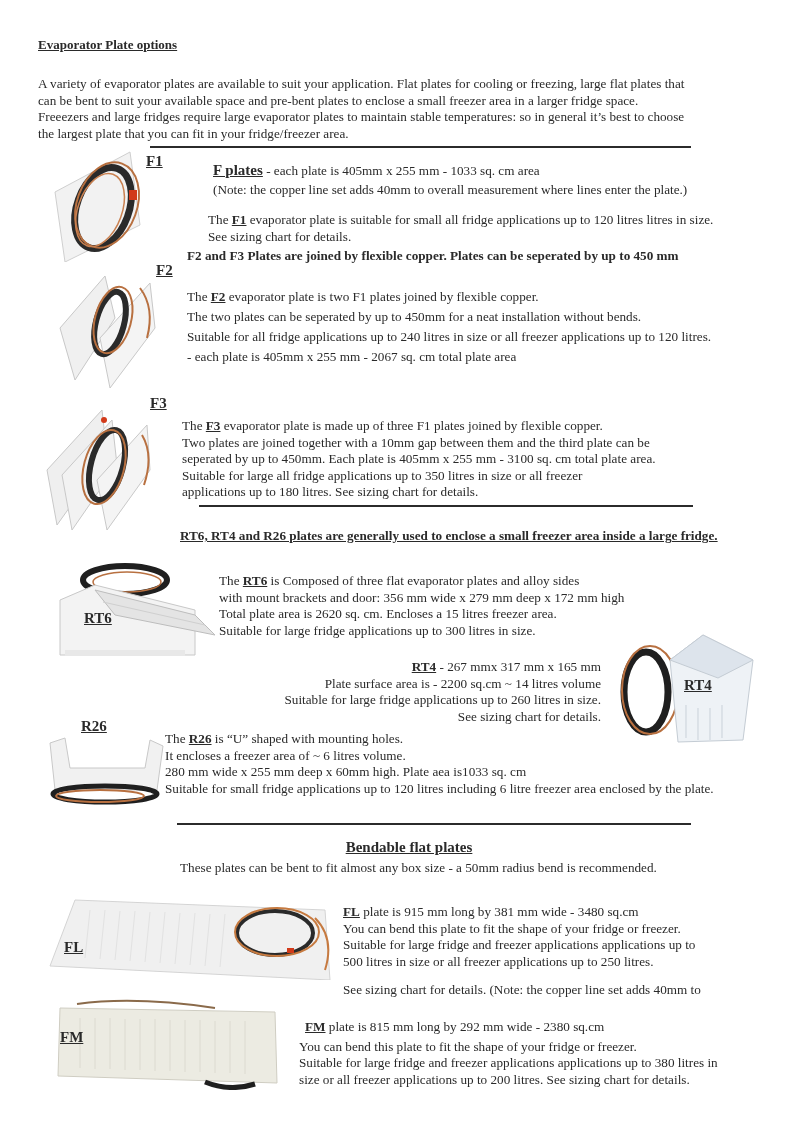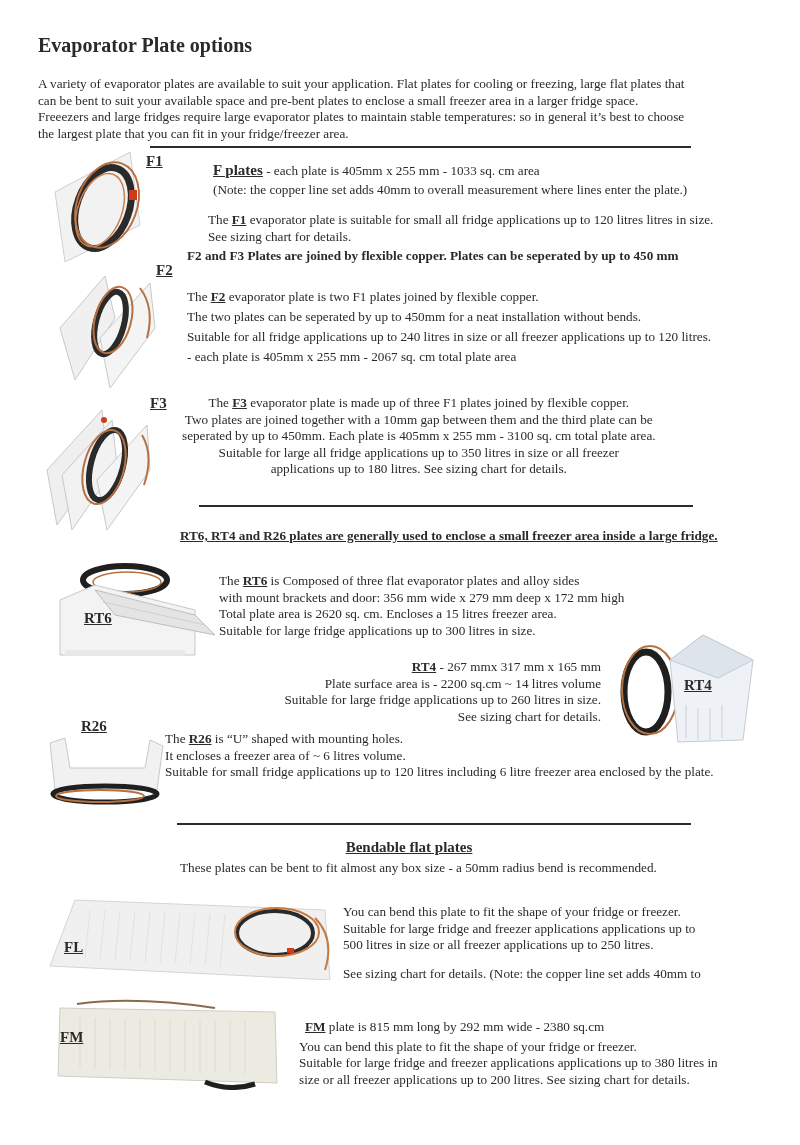--- a/index.html
+++ b/index.html
@@ -2,21 +2,21 @@
 <html><head>
   <meta charset="utf-8">
   <style>
     * { box-sizing: border-box; margin: 0; padding: 0; }
     html, body { width: 800px; height: 1145px; background: #ffffff; overflow: hidden; }
     body { position: relative; font-family: "Liberation Serif", "DejaVu Serif", serif; color: #2a2a2a; font-size: 13.2px; line-height: 16.5px; }
     .abs { position: absolute; }
     .u { text-decoration: underline; font-weight: bold; }
     .b { font-weight: bold; }
     .line { position: absolute; height: 2px; background: #2b2b2b; }
-    .title { font-size: 20px; font-weight: bold; }
+    .title { font-size: 13px; font-weight: bold; text-decoration: underline; }
     .tag { font-weight: bold; text-decoration: underline; font-size: 15px; color: #2a2a2a; }
     .para div { white-space: nowrap; }
     .img { position: absolute; overflow: hidden; }
     .right div { text-align: right; white-space: nowrap; }
     svg { display: block; }
   </style>
 </head>
 <body>
 
 <div class="abs title" style="left:38px;top:37px;">Evaporator Plate options</div>
@@ -75,21 +75,21 @@
     <polygon points="20,80 70,25 75,70 30,135" fill="#f2f2f2" stroke="#c8c8c8"></polygon>
     <polygon points="55,85 105,30 108,75 65,135" fill="#f4f4f4" stroke="#c8c8c8"></polygon>
     <ellipse cx="65" cy="70" rx="16" ry="36" transform="rotate(15 65 70)" fill="none" stroke="#2a2a2a" stroke-width="6"></ellipse>
     <ellipse cx="62" cy="72" rx="20" ry="38" transform="rotate(15 62 72)" fill="none" stroke="#b87040" stroke-width="2"></ellipse>
     <path d="M100 40 Q112 60 102 90" fill="none" stroke="#b87040" stroke-width="2"></path>
     <circle cx="62" cy="25" r="3" fill="#d23a1a"></circle>
   </svg>
 </div>
 <div class="abs tag" style="left:150px;top:395px;">F3</div>
 
-<div class="abs para" style="left:182px;top:395px;text-align:center;">
+<div class="abs para" style="left:182px;top:418px;">
   <div><span>The </span><span class="u">F3</span><span> evaporator plate is made up of three F1 plates joined by flexible copper.</span></div>
   <div>Two plates are joined together with a 10mm gap between them and the third plate can be</div>
   <div>seperated by up to 450mm. Each plate is 405mm x 255 mm - 3100 sq. cm total plate area.</div>
   <div>Suitable for large all fridge applications up to 350 litres in size or all freezer</div>
   <div>applications up to 180 litres.  See sizing chart for details.</div>
 </div>
 
 <div class="line" style="left:199px;top:505px;width:494px;"></div>
 
 <div class="abs u" style="left:180px;top:528px;white-space:nowrap;">RT6, RT4 and R26 plates are generally used to enclose a small freezer area inside a large fridge.</div>
@@ -139,20 +139,21 @@
     <polygon points="5,15 20,10 25,40 100,40 105,12 118,18 112,62 10,62" fill="#f1f1f1" stroke="#c8c8c8"></polygon>
     <ellipse cx="60" cy="66" rx="52" ry="8" fill="none" stroke="#1f1f1f" stroke-width="5"></ellipse>
     <ellipse cx="55" cy="68" rx="44" ry="6" fill="none" stroke="#b87040" stroke-width="2"></ellipse>
   </svg>
 </div>
 <div class="abs tag" style="left:81px;top:718px;">R26</div>
 
 <div class="abs para" style="left:165px;top:731px;">
   <div><span>The </span><span class="u">R26</span><span> is “U” shaped with mounting holes.</span></div>
   <div>It encloses a freezer area of ~ 6 litres volume.</div>
+  <div>280 mm wide x 255 mm deep x 60mm high. Plate aea is1033 sq. cm</div>
   <div>Suitable for small fridge applications up to 120 litres including 6 litre freezer area enclosed by the plate.</div>
 </div>
 
 <div class="line" style="left:177px;top:823px;width:514px;"></div>
 
 <div class="abs u" style="left:0;width:800px;text-align:center;top:839px;font-size:15px;padding-left:18px;">Bendable flat plates</div>
 <div class="abs" style="left:150px;top:860px;white-space:nowrap;margin-left:30px;">These plates can be bent to fit almost any box size - a 50mm radius bend is recommended.</div>
 
 <div class="img" style="left:45px;top:898px;width:290px;height:82px;">
   <svg width="290" height="82" viewBox="0 0 290 82">
@@ -171,20 +172,21 @@
     </g>
     <ellipse cx="230" cy="35" rx="38" ry="22" fill="none" stroke="#2a2a2a" stroke-width="4"></ellipse>
     <ellipse cx="232" cy="34" rx="42" ry="24" fill="none" stroke="#c67a40" stroke-width="2"></ellipse>
     <path d="M270 20 Q290 40 280 72" fill="none" stroke="#c67a40" stroke-width="2"></path>
     <rect x="242" y="50" width="7" height="5" fill="#d23a1a"></rect>
   </svg>
 </div>
 <div class="abs tag" style="left:64px;top:939px;">FL</div>
 
 <div class="abs para" style="left:343px;top:904px;">
+  <div><span class="u">FL</span><span> plate is 915 mm long by 381 mm wide - 3480 sq.cm</span></div>
   <div>You can bend this plate to fit the shape of your fridge or freezer.</div>
   <div>Suitable for large fridge and freezer applications applications up to</div>
   <div>500 litres in size or all freezer applications up to 250 litres.</div>
   <div style="margin-top:10px;line-height:20px;">See sizing chart for details. (Note: the copper line set adds 40mm to</div>
 </div>
 
 <div class="img" style="left:55px;top:998px;width:225px;height:92px;">
   <svg width="225" height="92" viewBox="0 0 225 92">
     <path d="M22 6 Q80 -2 160 10" fill="none" stroke="#8a6a4a" stroke-width="2"></path>
     <polygon points="5,10 220,14 222,85 3,78" fill="#ecebe2" stroke="#cfcdc2"></polygon>

